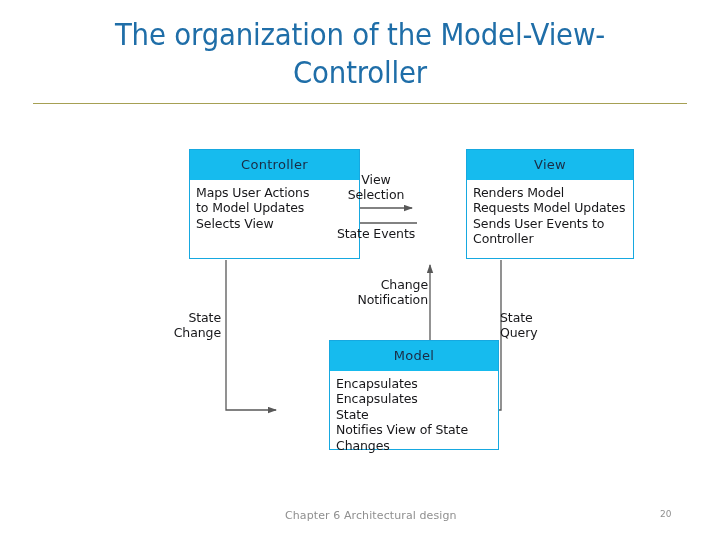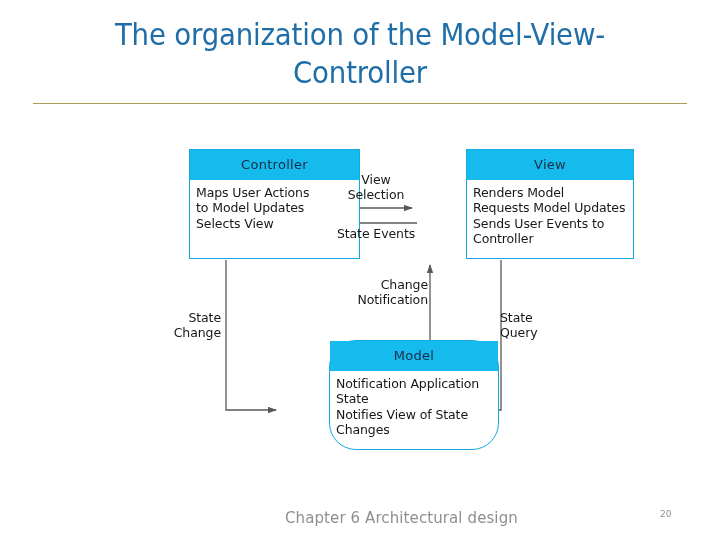--- a/index.html
+++ b/index.html
@@ -74,21 +74,21 @@
     color: #17171a;
     font-family: "DejaVu Sans", sans-serif;
     font-size: 12.5px;
     line-height: 15.4px;
     white-space: pre-line;
     letter-spacing: -0.1px;
   }
 
   #box-controller { left: 141px; top: 149px; width: 171px; height: 110px; }
   #box-view       { left: 418px; top: 149px; width: 168px; height: 110px; }
-  #box-model      { left: 281px; top: 340px; width: 170px; height: 110px; border-radius: 27px; }
+  #box-model      { left: 281px; top: 340px; width: 170px; height: 110px; }
 
   .conn-label {
     position: absolute;
     color: #17171a;
     font-family: "DejaVu Sans", sans-serif;
     font-size: 12.5px;
     line-height: 15.2px;
     white-space: pre-line;
     letter-spacing: -0.1px;
   }
@@ -97,21 +97,21 @@
   #label-change-notif    { left: 352px; top: 277px; width: 76px; text-align: right; }
   #label-state-change    { left: 163px; top: 310px; width: 58px; text-align: right; }
   #label-state-query     { left: 500px; top: 310px; width: 62px; text-align: left; }
 
   #footer-text {
     position: absolute;
     left: 285px;
     top: 509px;
     color: #8f8f8f;
     font-family: "DejaVu Sans", sans-serif;
-    font-size: 15px;
+    font-size: 11px;
     letter-spacing: 0.1px;
   }
   #footer-page {
     position: absolute;
     left: 660px;
     top: 509px;
     color: #8f8f8f;
     font-family: "DejaVu Sans", sans-serif;
     font-size: 9px;
   }
@@ -172,21 +172,21 @@
   <div class="mvc-box" id="box-view">
     <div class="mvc-head">View</div>
     <div class="mvc-body">Renders Model
 Requests Model Updates
 Sends User Events to
 Controller</div>
   </div>
 
   <div class="mvc-box" id="box-model">
     <div class="mvc-head">Model</div>
-    <div class="mvc-body">Notification Application
+    <div class="mvc-body">Encapsulates Encapsulates
 State
 Notifies View of State
 Changes</div>
   </div>
 
   <div class="conn-label" id="label-view-selection">View
 Selection</div>
 
   <div class="conn-label" id="label-user-events">State Events</div>
 

